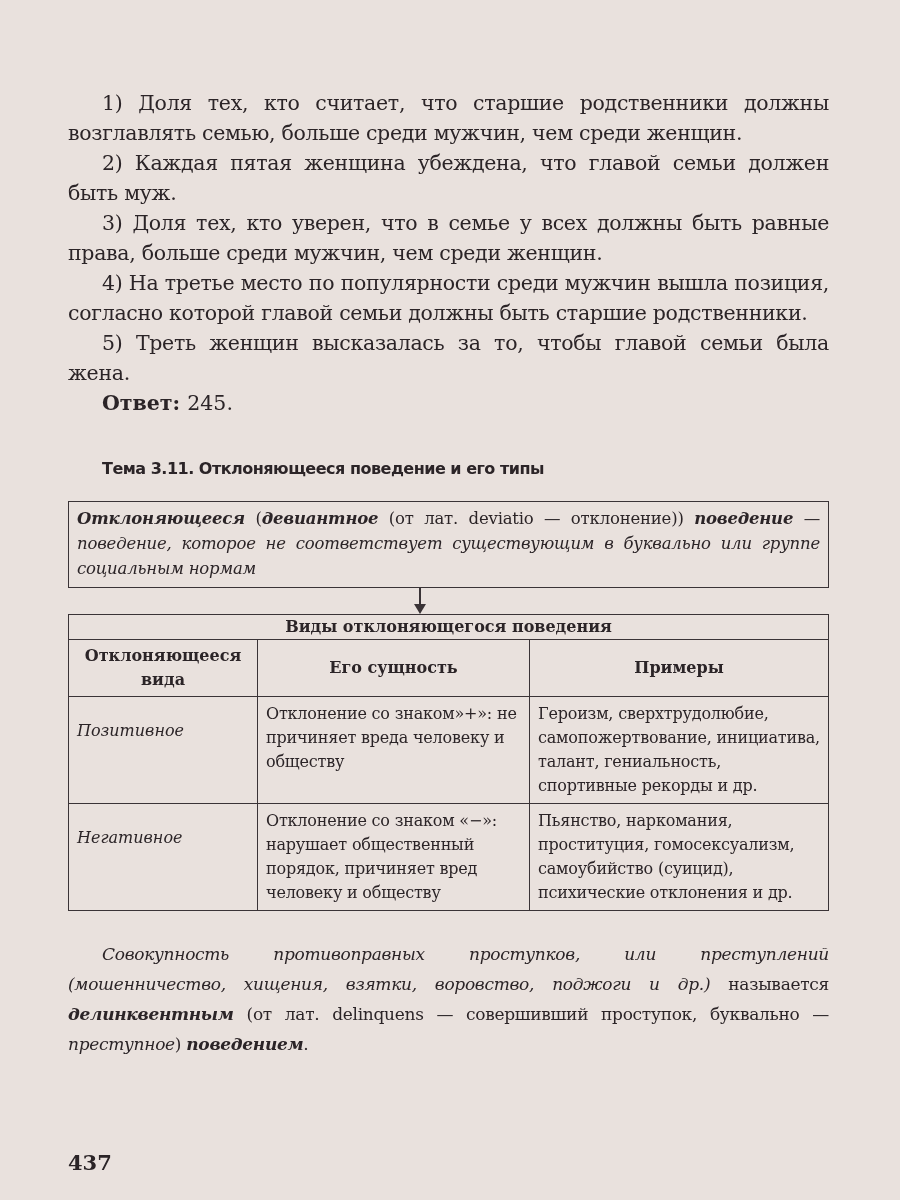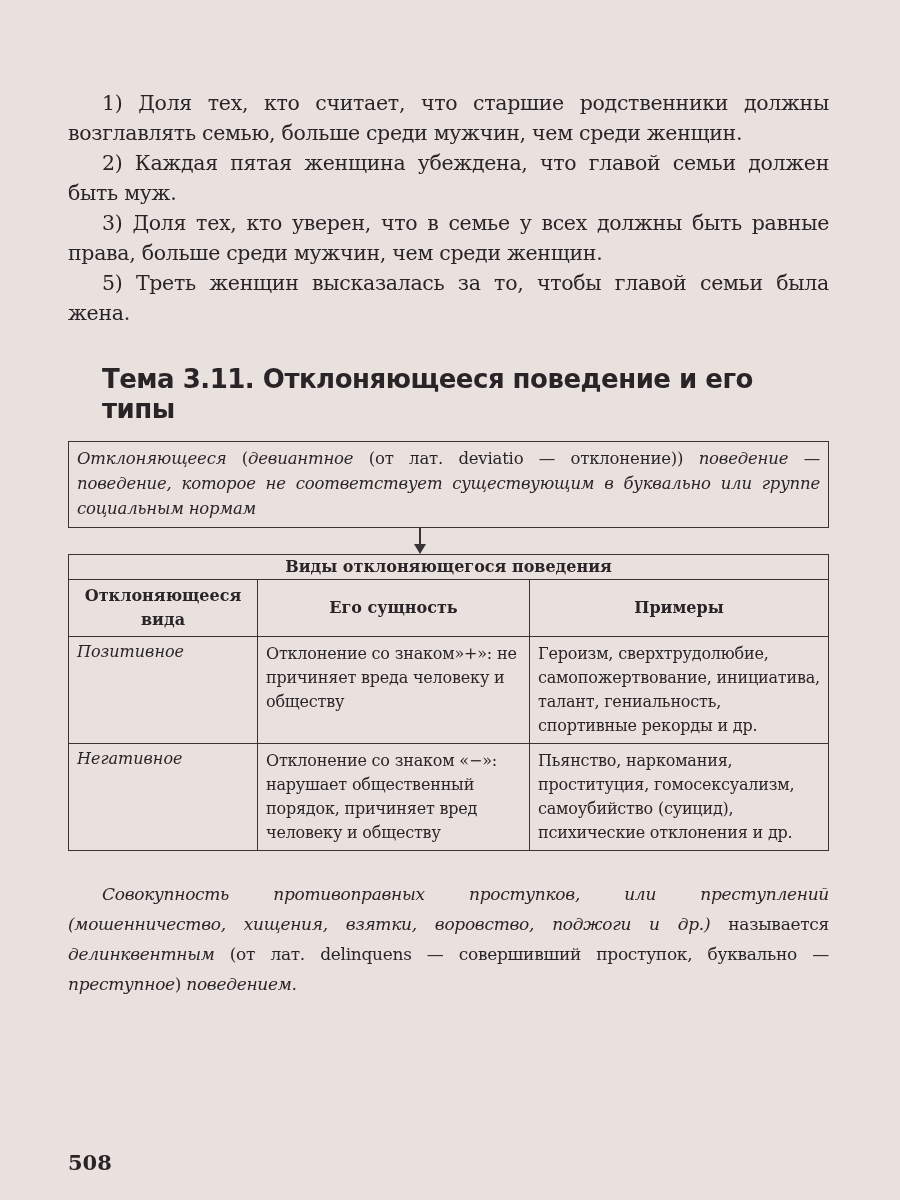--- a/index.html
+++ b/index.html
@@ -13,58 +13,60 @@
   .page { position: absolute; left: 68px; top: 44px; width: 761px; margin-top: 44px; }
   .para {
     font-size: 20.5px; line-height: 30px; margin: 0;
     text-align: justify; text-indent: 34px;
     letter-spacing: -0.3px;
   }
   .answer { font-size: 20.5px; line-height: 30px; text-indent: 34px; font-weight: bold; margin: 0; }
   .answer .val { font-weight: normal; }
   .topic {
     font-family: "DejaVu Sans", sans-serif; font-weight: bold;
-    font-size: 26px; letter-spacing: -0.5px;
+    font-size: 16px; letter-spacing: -0.5px;
     margin: 36px 0 0 34px; line-height: 30px;
   }
   .defbox {
     margin-top: 17px; border: 1.5px solid #3a3336;
     padding: 4px 8px 6px 8px;
     font-size: 16.5px; line-height: 25px; text-align: justify;
     letter-spacing: -0.2px;
   }
-  .bi { font-weight: normal; font-style: italic; }
+  .bi { font-weight: bold; font-style: italic; }
   .i { font-style: italic; }
   .arrow { position: relative; height: 26px; }
   .arrow .line { position: absolute; left: 351px; top: 0; width: 1.5px; height: 20px; background: #3a3336; }
   .arrow .head { position: absolute; left: 346px; top: 16px; width: 0; height: 0;
     border-left: 6px solid transparent; border-right: 6px solid transparent; border-top: 10px solid #3a3336; }
   table { width: 761px; border-collapse: collapse; font-size: 16px; line-height: 24px; }
   td, th { border: 1.5px solid #3a3336; vertical-align: top; padding: 5px 8px 5px 8px; text-align: left; }
   th { font-weight: bold; text-align: center; vertical-align: middle; }
   .title-row th { padding: 0 0; font-size: 16px; }
   .hdr th { padding: 4px 6px; line-height: 24px; }
   .c1 { width: 176px; }
   .c2 { width: 259px; }
-  .name { font-style: italic; padding-top: 3px; }
+  .name { font-style: italic; padding-top: 22px; }
   .ess, .ex { letter-spacing: -0.2px; }
   .closing {
     margin-top: 28px; font-size: 17px; line-height: 30px; text-align: justify; text-indent: 34px;
     letter-spacing: -0.3px;
   }
   .pagenum { position: absolute; left: 68px; top: 1150px; font-weight: bold; font-size: 21px; }
 </style>
 </head>
 <body>
 
 <div class="page">
   <p class="para">1) Доля тех, кто считает, что старшие родственники должны возглавлять семью, больше среди мужчин, чем среди женщин.</p>
   <p class="para">2) Каждая пятая женщина убеждена, что главой семьи должен быть муж.</p>
   <p class="para">3) Доля тех, кто уверен, что в семье у всех должны быть равные права, больше среди мужчин, чем среди женщин.</p>
+  <p class="para">4) На третье место по популярности среди мужчин вышла позиция, согласно которой главой семьи должны быть старшие родственники.</p>
   <p class="para">5) Треть женщин высказалась за то, чтобы главой семьи была жена.</p>
+  <p class="answer"><span>Ответ:</span> <span class="val">245.</span></p>
 
   <div class="topic">Тема 3.11. Отклоняющееся поведение и его типы</div>
 
   <div class="defbox">
     <span class="bi">Отклоняющееся</span><span> (</span><span class="bi">девиантное</span><span> (от лат. deviatio — отклонение)) </span><span class="bi">поведение</span><span> — </span><span class="i">поведение, которое не соответствует существующим в буквально или группе социальным нормам</span>
   </div>
 
   <div class="arrow">
     <div class="line"></div>
       <div class="head"></div>
@@ -89,13 +91,13 @@
       <td class="name">Негативное</td>
       <td class="ess">Отклонение со знаком «−»: нарушает общественный порядок, причиняет вред человеку и обществу</td>
       <td class="ex">Пьянство, наркомания, проституция, гомосексуализм, самоубийство (суицид), психические отклонения и др.</td>
     </tr>
   </tbody>
     </table>
 
   <p class="closing"><span class="i">Совокупность противоправных проступков, или преступлений (мошенничество, хищения, взятки, воровство, поджоги и др.)</span><span> называется </span><span class="bi">делинквентным</span><span> (от лат. delinquens — совершивший проступок, буквально — </span><span class="i">преступное</span><span>) </span><span class="bi">поведением</span><span>.</span></p>
 </div>
 
-<div class="pagenum">508</div>
+<div class="pagenum">437</div>
 
 </body></html>

